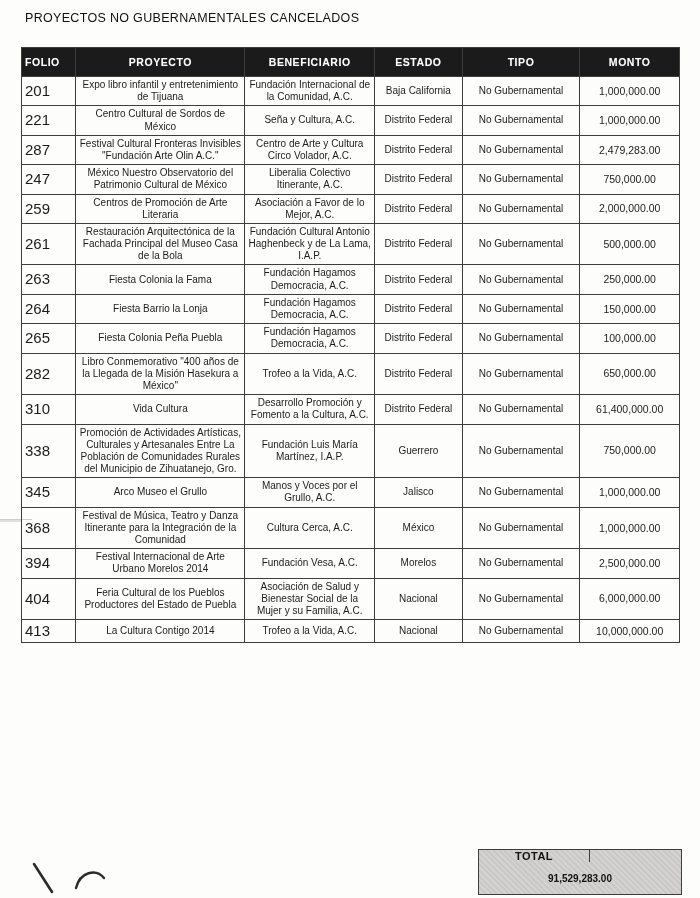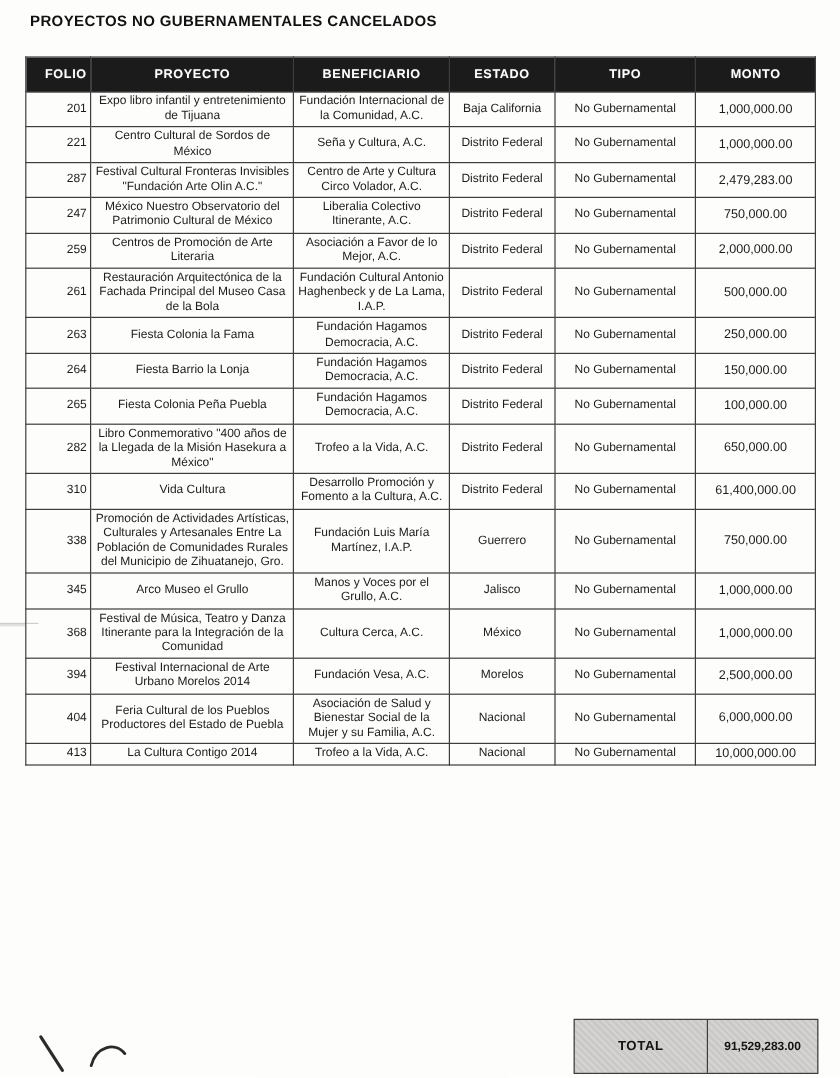--- a/index.html
+++ b/index.html
@@ -41,21 +41,21 @@
     width: 21px;
     height: 2px;
     background: #e2e0dd;
   }
 
   #page-title {
     position: absolute;
     left: 25px;
     top: 11px;
     font-size: 12.5px;
-    font-weight: bold;
+    font-weight: normal;
     letter-spacing: .32px;
     color: #111111;
     white-space: nowrap;
   }
 
   table.report {
     position: absolute;
     left: 21px;
     top: 47px;
     width: 659px;
@@ -75,43 +75,44 @@
     color: #ffffff;
     font-size: 10.5px;
     font-weight: bold;
     letter-spacing: .55px;
     text-align: center;
     height: 24px;
     border-color: #1b1b1b;
     text-shadow: 0 0 1px rgba(255,255,255,.25);
   }
 
-  .c-folio    { width: 47px;  text-align: right; }
+  .c-folio    { width: 47px;  text-align: left; }
   .c-proyecto { width: 161px; text-align: center; }
   .c-benef    { width: 122px; text-align: center; }
   .c-estado   { width: 80px;  text-align: center; }
   .c-tipo     { width: 110px; text-align: center; }
   .c-monto    { width: 92px;  text-align: center; }
 
   tbody td { color: #1c1c1c; }
-  tbody td.folio { font-size: 10px; }
+  tbody td.folio { font-size: 15px; }
   tbody td.monto { font-size: 10.5px; }
 
   
   .total-wrap {
     position: absolute;
     left: 478px;
     top: 849px;
     width: 202px;
     height: 44px;
     display: flex;
     border: 1px solid #3d3d3d;
     background:
       repeating-linear-gradient(45deg, rgba(0,0,0,.05) 0 2px, rgba(0,0,0,0) 2px 4px),
       #d5d3d1;
+    flex-direction: column;
   }
   .total-label {
     width: 110px;
     border-right: 1px solid #3d3d3d;
     display: flex;
     align-items: center;
     justify-content: center;
     font-size: 11px;
     font-weight: bold;
     letter-spacing: .5px;

